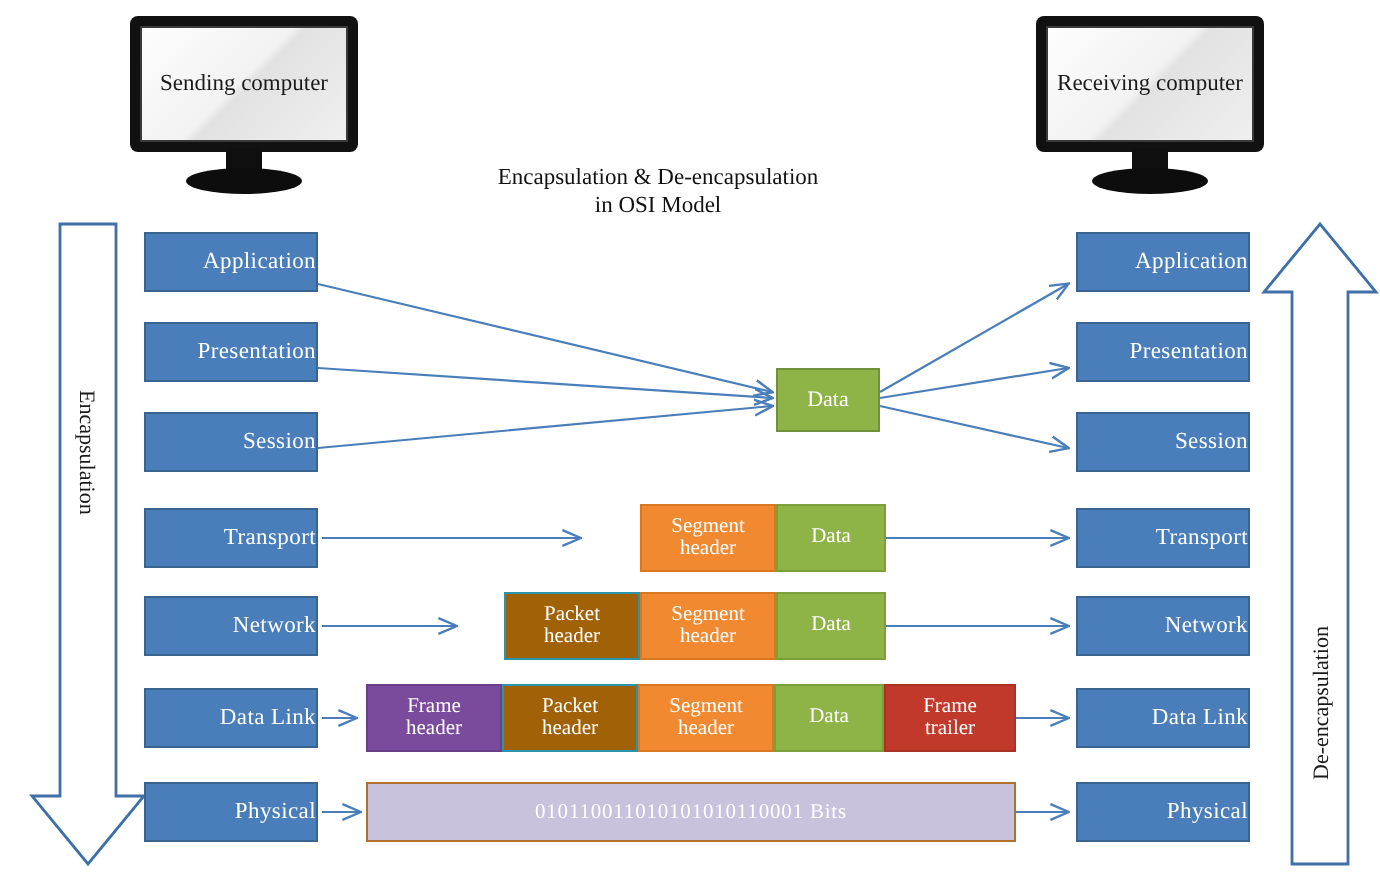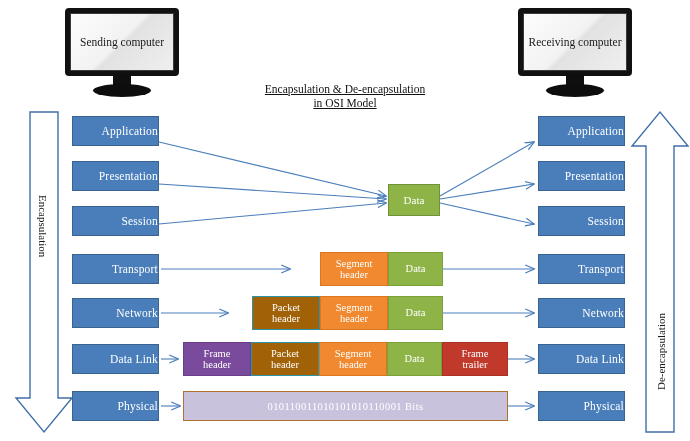--- a/index.html
+++ b/index.html
@@ -161,21 +161,21 @@
     <div class="mon-screen">
       <div class="mon-glass">
         <div class="mon-label">Receiving
 computer</div>
       </div>
     </div>
     <div class="mon-neck"></div>
     <div class="mon-base"></div>
   </div>
 
-  <div class="title" style="left:200px; top:82px; width:290px;text-decoration:underline;">Encapsulation &amp; De-encapsulation
+  <div class="title" style="left:184px; top:82px; width:290px;">Encapsulation &amp; De-encapsulation
 in OSI Model</div>
 
   <div class="layer" style="left:72px; top:116px;">
       <span>Application</span>
     </div>
   <div class="layer" style="left:72px; top:161px;">
       <span>Presentation</span>
     </div>
   <div class="layer" style="left:72px; top:206px;">
       <span>Session</span>

